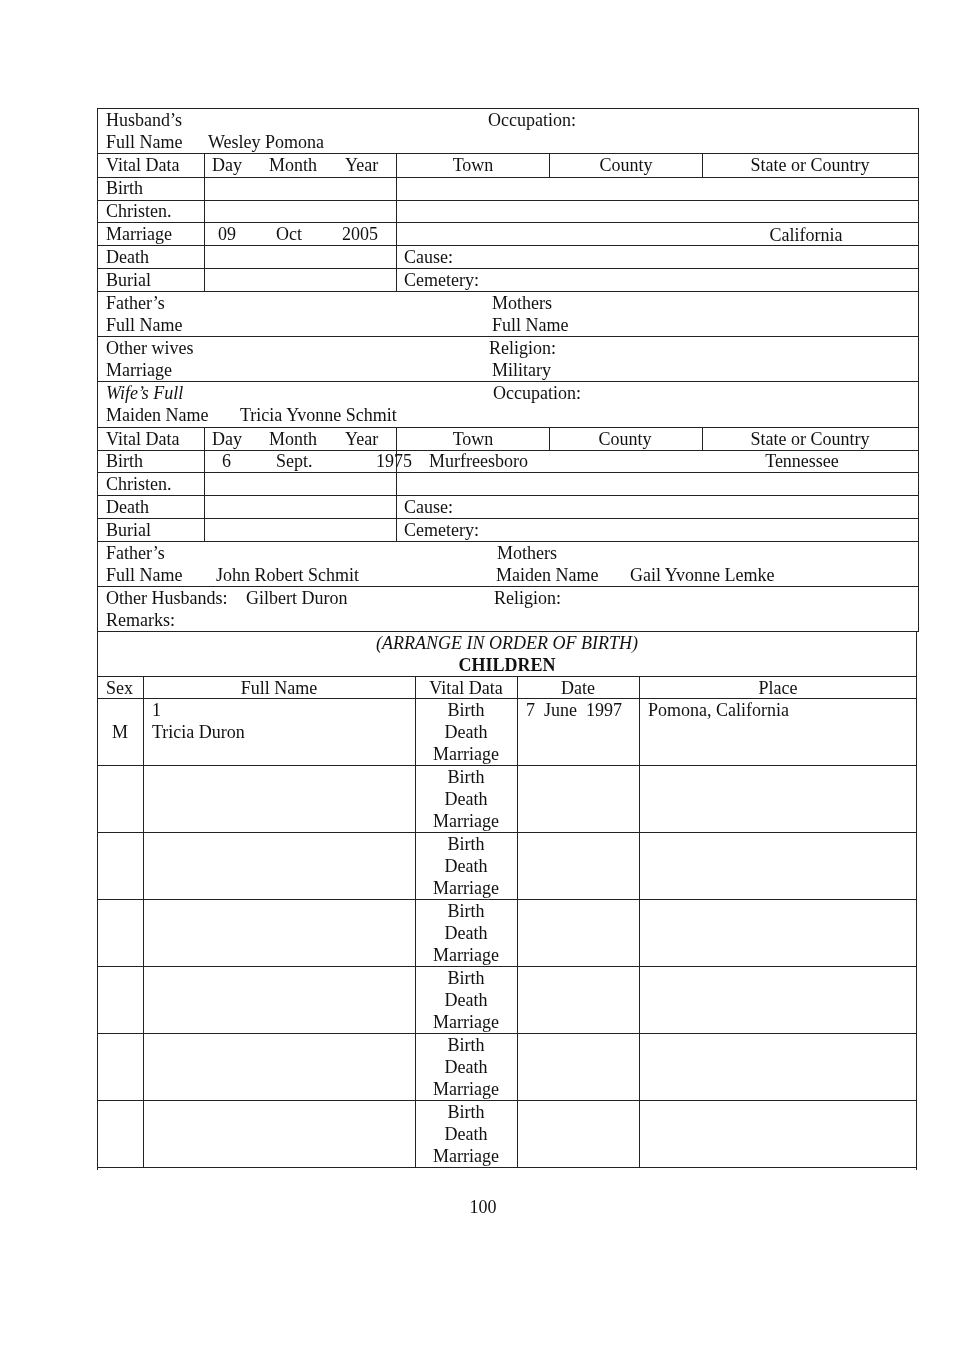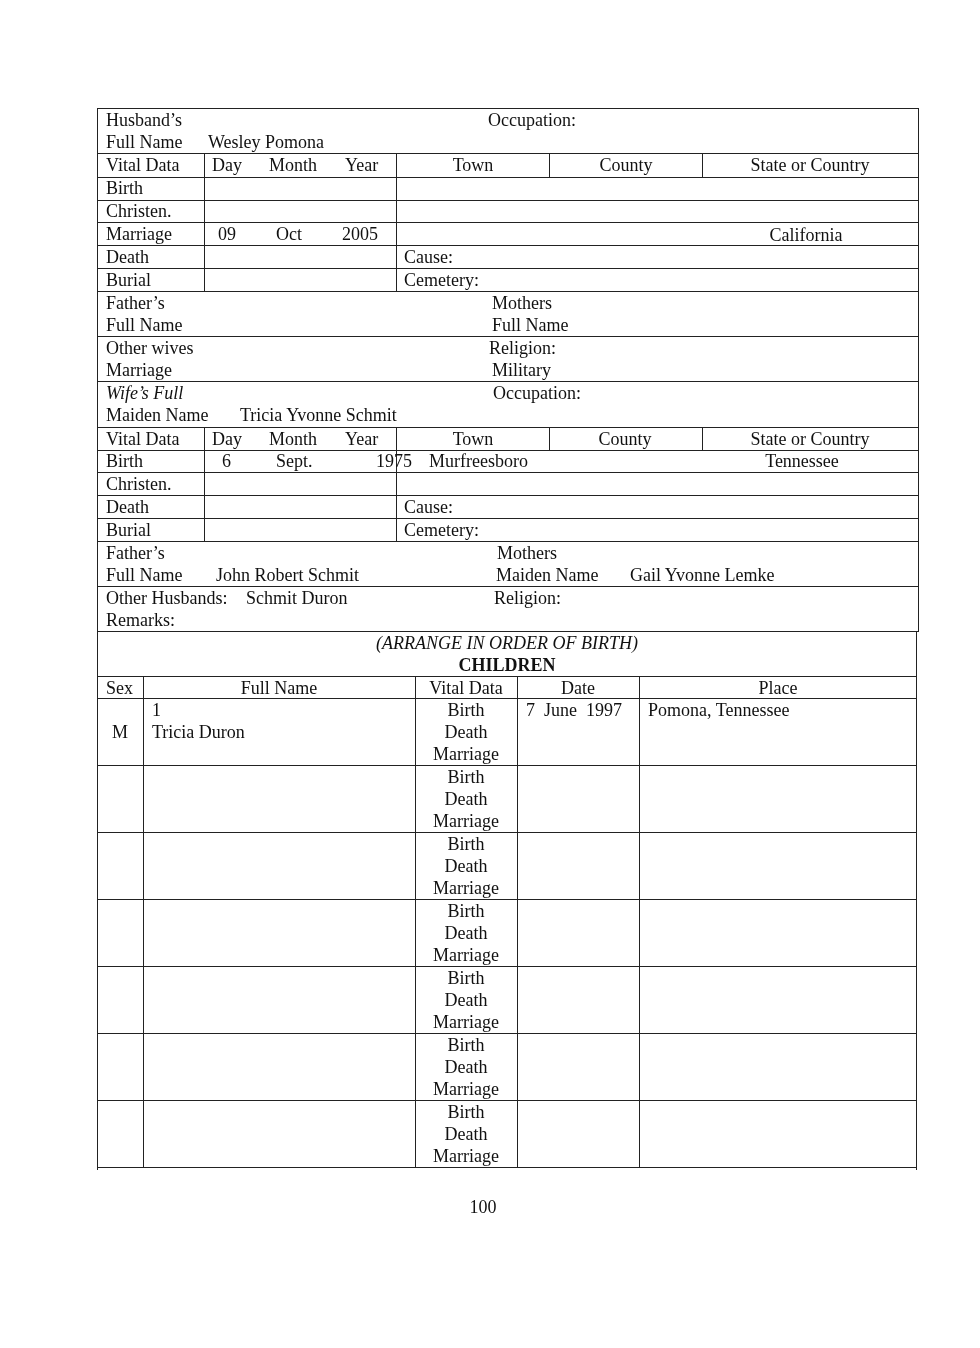--- a/index.html
+++ b/index.html
@@ -108,21 +108,21 @@
   <div class="ln h" style="left:97px;top:541px;width:822px;"></div>
 
   <div class="t" style="left:106px;top:544px;">Father’s</div>
   <div class="t" style="left:106px;top:566px;">Full Name</div>
   <div class="t" style="left:216px;top:566px;text-align:center;">John Robert Schmit</div>
   <div class="t" style="left:497px;top:544px;">Mothers</div>
   <div class="t" style="left:496px;top:566px;">Maiden Name</div>
   <div class="t" style="left:630px;top:566px;">Gail Yvonne Lemke</div>
   <div class="ln h" style="left:97px;top:586px;width:822px;"></div>
   <div class="t" style="left:106px;top:589px;">Other Husbands:</div>
-  <div class="t" style="left:246px;top:589px;">Schmit Duron</div>
+  <div class="t" style="left:246px;top:589px;">Gilbert Duron</div>
   <div class="t" style="left:494px;top:589px;">Religion:</div>
   <div class="t" style="left:106px;top:611px;">Remarks:</div>
   <div class="ln h" style="left:97px;top:631px;width:822px;"></div>
 
   <div class="ln v" style="left:97px;top:631px;height:539px;"></div>
   <div class="ln v" style="left:916px;top:631px;height:539px;"></div>
   <div class="t c it" style="left:507px;top:634px;">(ARRANGE IN ORDER OF BIRTH)</div>
   <div class="t c b" style="left:507px;top:656px;">CHILDREN</div>
   <div class="ln h" style="left:97px;top:676px;width:820px;"></div>
 
@@ -138,21 +138,21 @@
       <div class="ln v" style="left:639px;top:676px;height:491px;"></div>
       <div class="ln h" style="left:97px;top:698px;width:820px;"></div>
       <div class="ln h" style="left:97px;top:765px;width:820px;"></div>
       <div class="t c" style="left:466px;top:701px;">Birth</div>
       <div class="t c" style="left:466px;top:723px;">Death</div>
       <div class="t c" style="left:466px;top:745px;">Marriage</div>
       <div class="t" style="left:152px;top:701px;">1</div>
       <div class="t" style="left:152px;top:723px;">Tricia Duron</div>
       <div class="t c" style="left:120px;top:723px;">M</div>
       <div class="t" style="left:526px;top:701px;white-space:pre;">7  June  1997</div>
-      <div class="t" style="left:648px;top:701px;">Pomona, Tennessee</div>
+      <div class="t" style="left:648px;top:701px;">Pomona, California</div>
       <div class="ln h" style="left:97px;top:832px;width:820px;"></div>
       <div class="t c" style="left:466px;top:768px;">Birth</div>
       <div class="t c" style="left:466px;top:790px;">Death</div>
       <div class="t c" style="left:466px;top:812px;">Marriage</div>
       <div class="t" style="left:152px;top:768px;"></div>
       <div class="t" style="left:152px;top:790px;"></div>
       <div class="t c" style="left:120px;top:790px;"></div>
       <div class="t" style="left:526px;top:768px;white-space:pre;"></div>
       <div class="t" style="left:648px;top:768px;"></div>
       <div class="ln h" style="left:97px;top:899px;width:820px;"></div>

